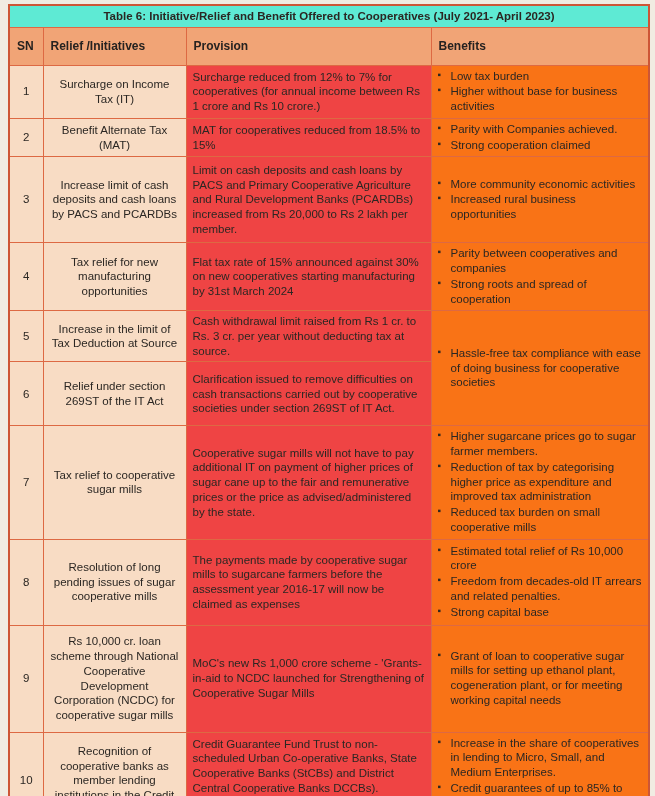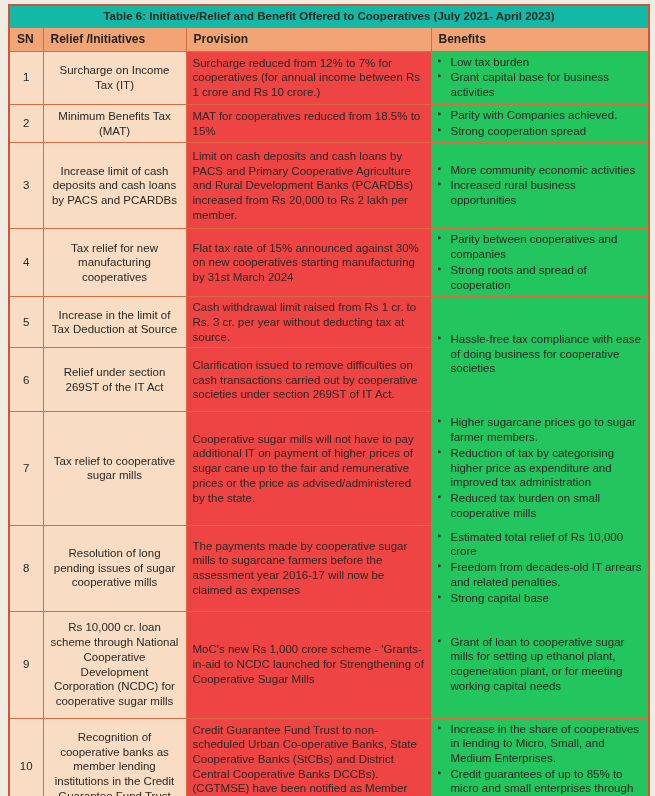--- a/index.html
+++ b/index.html
@@ -27,21 +27,21 @@
     border: 1px solid #dd6943;
     box-sizing: border-box;
     padding: 3px 6px;
     font-size: 11.5px;
     line-height: 1.28;
     color: #2b2723;
     vertical-align: middle;
     overflow: hidden;
   }
   td.title-cell {
-    background: #14b8a6;
+    background: #5eead4;
     text-align: center;
     font-weight: bold;
     font-size: 12.5px;
     color: #201c18;
     padding: 2px 4px;
     margin-left: 16px;
   }
   tr.header-row td {
     background: #f1a476;
     font-weight: bold;
@@ -57,21 +57,21 @@
   td.relief {
     background: #f8dcc4;
     padding: 3px 4px 3px 7px;
     text-align: center;
   }
   td.provision {
     background: #ef4444;
     padding: 3px 5px 3px 8px;
   }
   td.benefits {
-    background: #22c55e;
+    background: #f97316;
     padding: 3px 4px 3px 7px;
   }
   ul.blist {
     margin: 0;
     padding: 0;
     list-style: none;
   }
   ul.blist li {
     position: relative;
     padding-left: 13px;
@@ -80,21 +80,21 @@
   ul.blist li::before {
     content: "▪";
     position: absolute;
     left: 0;
     top: 0px;
     font-size: 10px;
     color: #2b2723;
   }
   
   tr.title-row  { height: 19px; }
-  tr.header-row { height: 24px; border-radius: 11px; }
+  tr.header-row { height: 38px; border-radius: 11px; }
   tr.r1  { height: 48px; }
   tr.r2  { height: 30px; }
   tr.r3  { height: 86px; }
   tr.r4  { height: 68px; }
   tr.r5  { height: 50px; }
   tr.r6  { height: 64px; }
   tr.r7  { height: 109px; }
   tr.r8  { height: 86px; }
   tr.r9  { height: 107px; }
   tr.r10 { height: 90px; }
@@ -123,52 +123,52 @@
       <td>Benefits</td>
     </tr>
 
     <tr class="r1">
       <td class="sn">1</td>
       <td class="relief">Surcharge on Income Tax (IT)</td>
       <td class="provision">Surcharge reduced from 12% to 7% for cooperatives (for annual income between Rs 1 crore and Rs 10 crore.)</td>
       <td class="benefits">
         <ul class="blist">
           <li>Low tax burden</li>
-          <li>Grant capital base for business activities</li>
+          <li>Higher without base for business activities</li>
         </ul>
       </td>
     </tr>
 
     <tr class="r2">
       <td class="sn">2</td>
-      <td class="relief">Minimum Benefits Tax (MAT)</td>
+      <td class="relief">Benefit Alternate Tax (MAT)</td>
       <td class="provision">MAT for cooperatives reduced from 18.5% to 15%</td>
       <td class="benefits">
         <ul class="blist">
           <li>Parity with Companies achieved.</li>
-          <li>Strong cooperation spread</li>
+          <li>Strong cooperation claimed</li>
         </ul>
       </td>
     </tr>
 
     <tr class="r3">
       <td class="sn">3</td>
       <td class="relief">Increase limit of cash deposits and cash loans by PACS and PCARDBs</td>
       <td class="provision">Limit on cash deposits and cash loans by PACS and Primary Cooperative Agriculture and Rural Development Banks (PCARDBs) increased from Rs 20,000 to Rs 2 lakh per member.</td>
       <td class="benefits">
         <ul class="blist">
           <li>More community economic activities</li>
           <li>Increased rural business opportunities</li>
         </ul>
       </td>
     </tr>
 
     <tr class="r4">
       <td class="sn">4</td>
-      <td class="relief">Tax relief for new manufacturing cooperatives</td>
+      <td class="relief">Tax relief for new manufacturing opportunities</td>
       <td class="provision">Flat tax rate of 15% announced against 30% on new cooperatives starting manufacturing by 31st March 2024</td>
       <td class="benefits">
         <ul class="blist">
           <li>Parity between cooperatives and companies</li>
           <li>Strong roots and spread of cooperation</li>
         </ul>
       </td>
     </tr>
 
     <tr class="r5">

